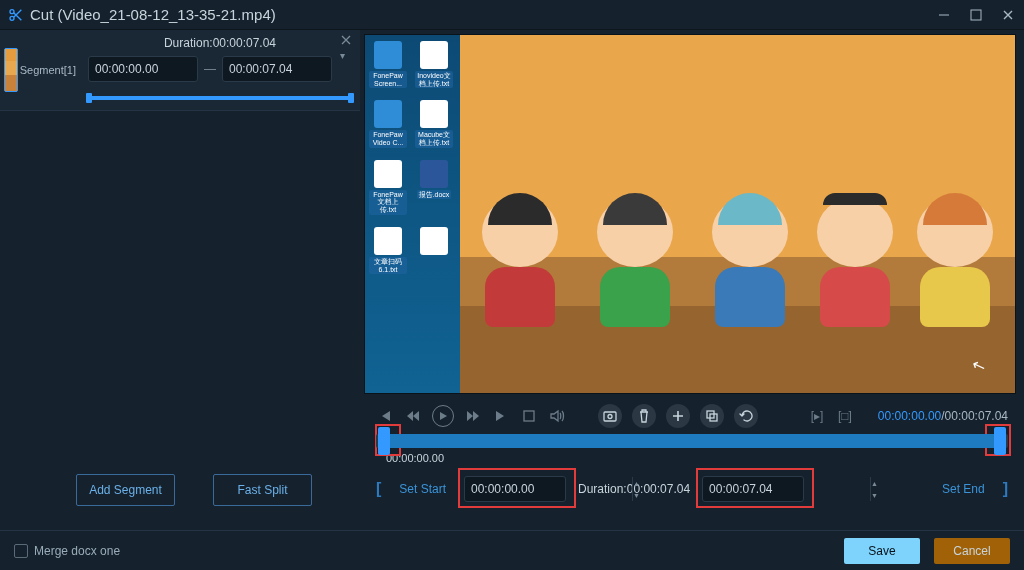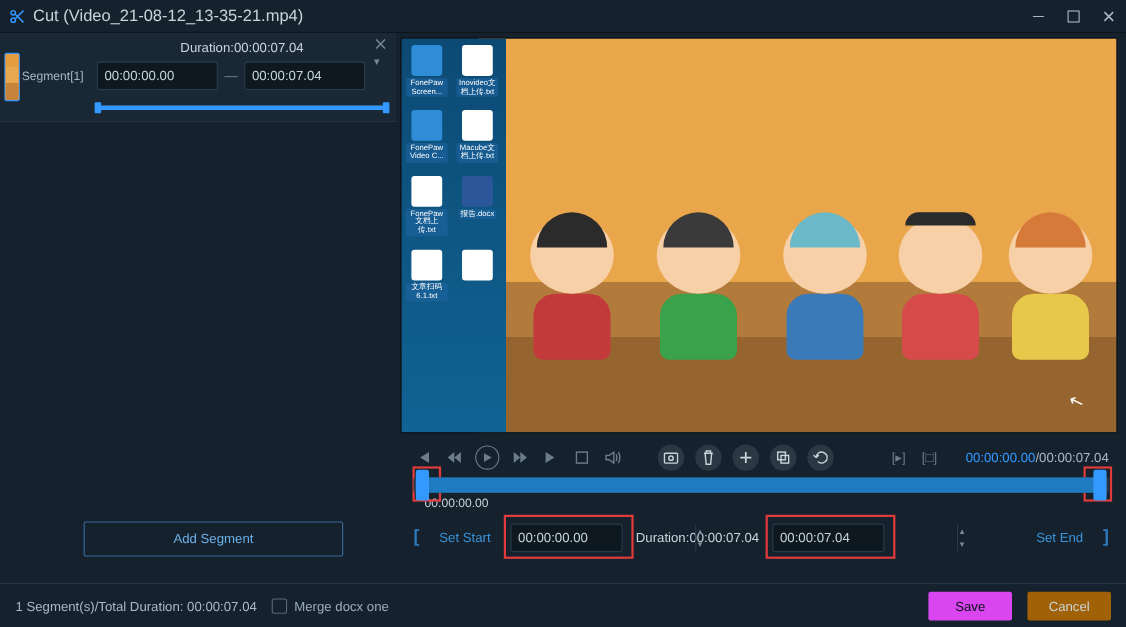--- a/index.html
+++ b/index.html
@@ -74,21 +74,21 @@
   .bracket { color:#2e7abf; font-size:16px; font-weight:bold; }
   .linkbtn { color:#3a93d8; font-size:12px; cursor:pointer; padding:4px 6px; }
   .dur-mid { color:#c8d4dc; font-size:12px; }
   .setbar .spin { width:102px; }
 
   
   .bottom { height:40px; border-top:1px solid #243444; display:flex; align-items:center; padding:0 14px; gap:14px; }
   .chk { width:14px; height:14px; border:1px solid #5a6a76; border-radius:2px; cursor:pointer; }
   .chkrow { display:flex; align-items:center; gap:6px; color:#9aacb8; font-size:12px; }
   .bottom-spacer { flex:1; }
-  .btn-primary { width:76px; height:26px; background:#d946ef; color:#081018; border:none; border-radius:2px; font-size:12px; cursor:pointer; }
+  .btn-primary { width:76px; height:26px; background:#7dd3fc; color:#081018; border:none; border-radius:2px; font-size:12px; cursor:pointer; }
   .btn-sec { width:76px; height:26px; background:#a16207; color:#c8d4dc; border:none; border-radius:2px; font-size:12px; cursor:pointer; }
 
   svg { display:block; }
 </style>
 </head>
 <body>
 
 <div class="titlebar">
   <span class="title-icon">
     <svg viewBox="0 0 24 24" width="16" height="16" fill="none" stroke="currentColor" stroke-width="2">
@@ -153,20 +153,21 @@
         <div class="seg-slider">
           <div class="seg-fill"></div>
           <div class="seg-handle" style="left:-2px"></div>
           <div class="seg-handle" style="right:-2px"></div>
         </div>
       </div>
     </div>
     <div class="left-spacer"></div>
     <div class="left-footer">
       <button class="pillbtn">Add Segment</button>
+      <button class="pillbtn">Fast Split</button>
     </div>
   </div>
 
   <div class="right">
     <div class="video">
       <div class="sky"></div>
       <div class="bench"></div>
       <div class="desktop-strip">
         <div style="display:flex;flex-wrap:wrap;">
           <div class="dicon">
@@ -342,21 +343,20 @@
         </div>
       </div>
       <span style="flex:1"></span>
       <span class="linkbtn">Set End</span>
       <span class="bracket">]</span>
     </div>
   </div>
 </div>
 
 <div class="bottom">
-  <span>1 Segment(s)/Total Duration: 00:00:07.04</span>
   <div class="chkrow">
     <span class="chk"></span>
     <span>Merge docx one</span>
   </div>
   <div class="bottom-spacer"></div>
   <button class="btn-primary">Save</button>
   <button class="btn-sec">Cancel</button>
 </div>
 
 </body></html>

